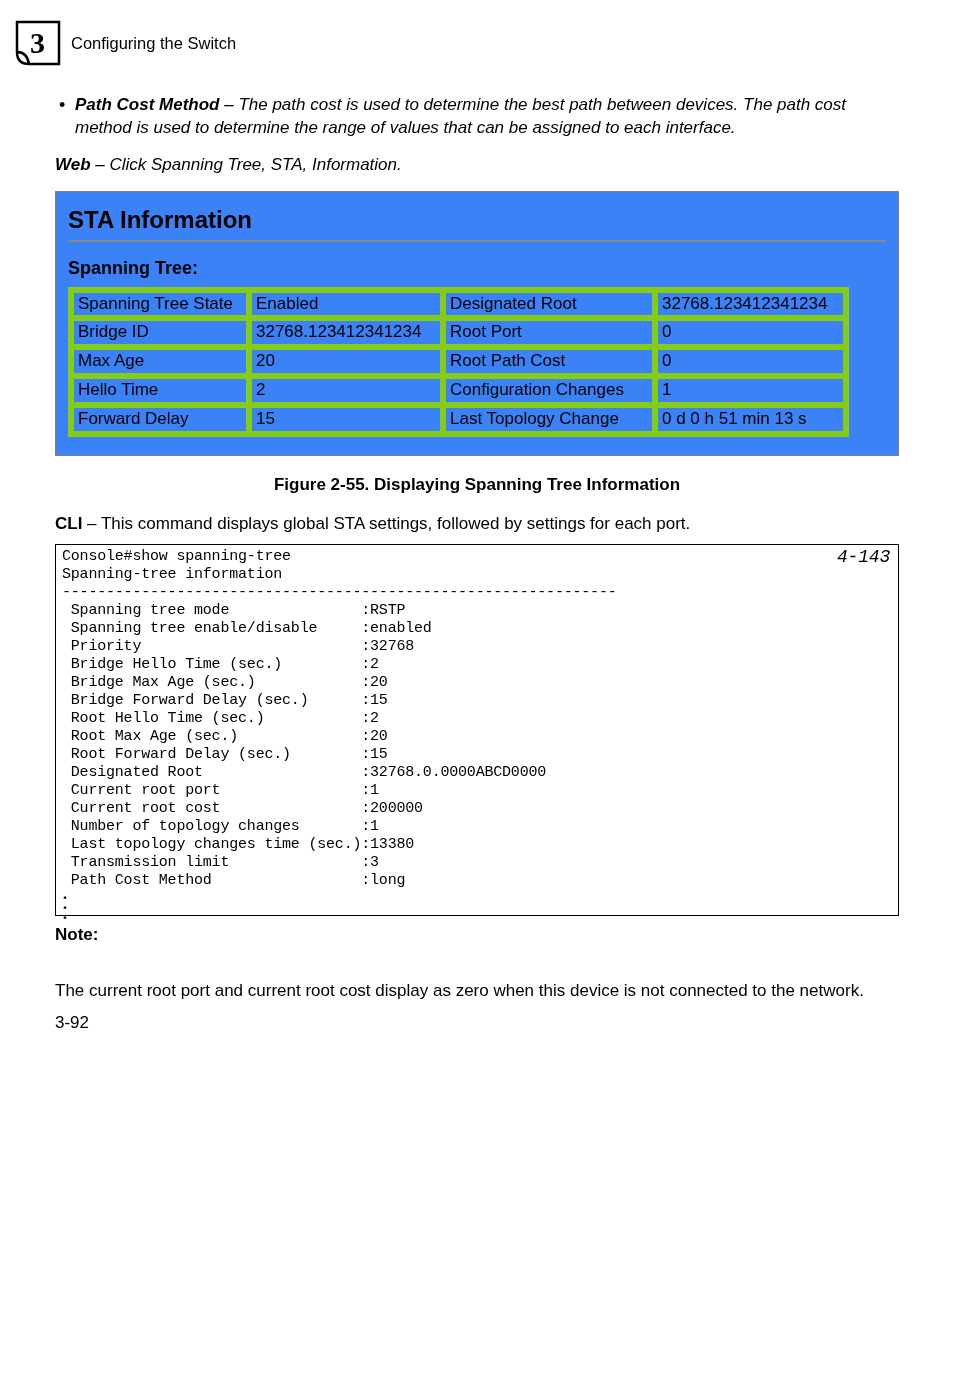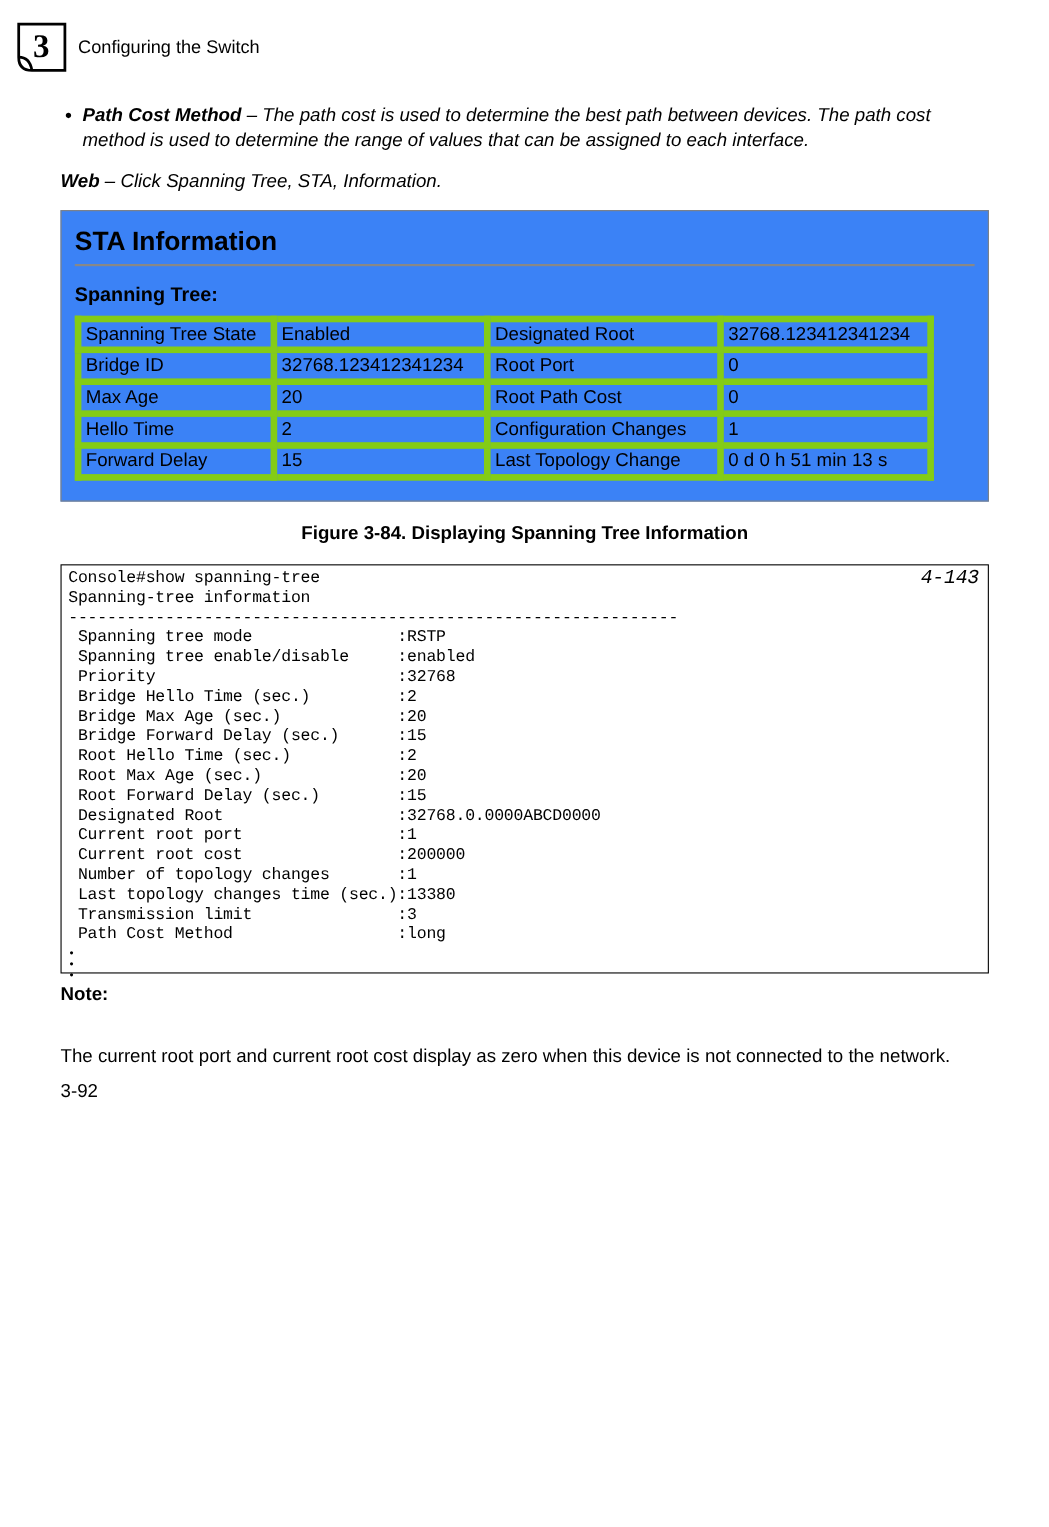--- a/index.html
+++ b/index.html
@@ -221,22 +221,25 @@
         <tr>
           <td>Forward Delay</td>
           <td>15</td>
           <td>Last Topology Change</td>
           <td>0 d 0 h 51 min 13 s</td>
         </tr>
       </tbody>
     </table>
   </div>
 
-  <div class="figure-caption">Figure 3-84.  Displaying Spanning Tree Information</div>
-
+  <div class="figure-caption">Figure 2-55.  Displaying Spanning Tree Information</div>
+
+  <p class="cli-line">
+    <strong>CLI</strong><span> – This command displays global STA settings, followed by settings for each port.</span>
+  </p>
 
   <div class="cli-box">
     <span class="cli-ref">4-143</span>
     <pre class="cli-pre">Console#show spanning-tree
 Spanning-tree information
 ---------------------------------------------------------------
  Spanning tree mode               :RSTP
  Spanning tree enable/disable     :enabled
  Priority                         :32768
  Bridge Hello Time (sec.)         :2

